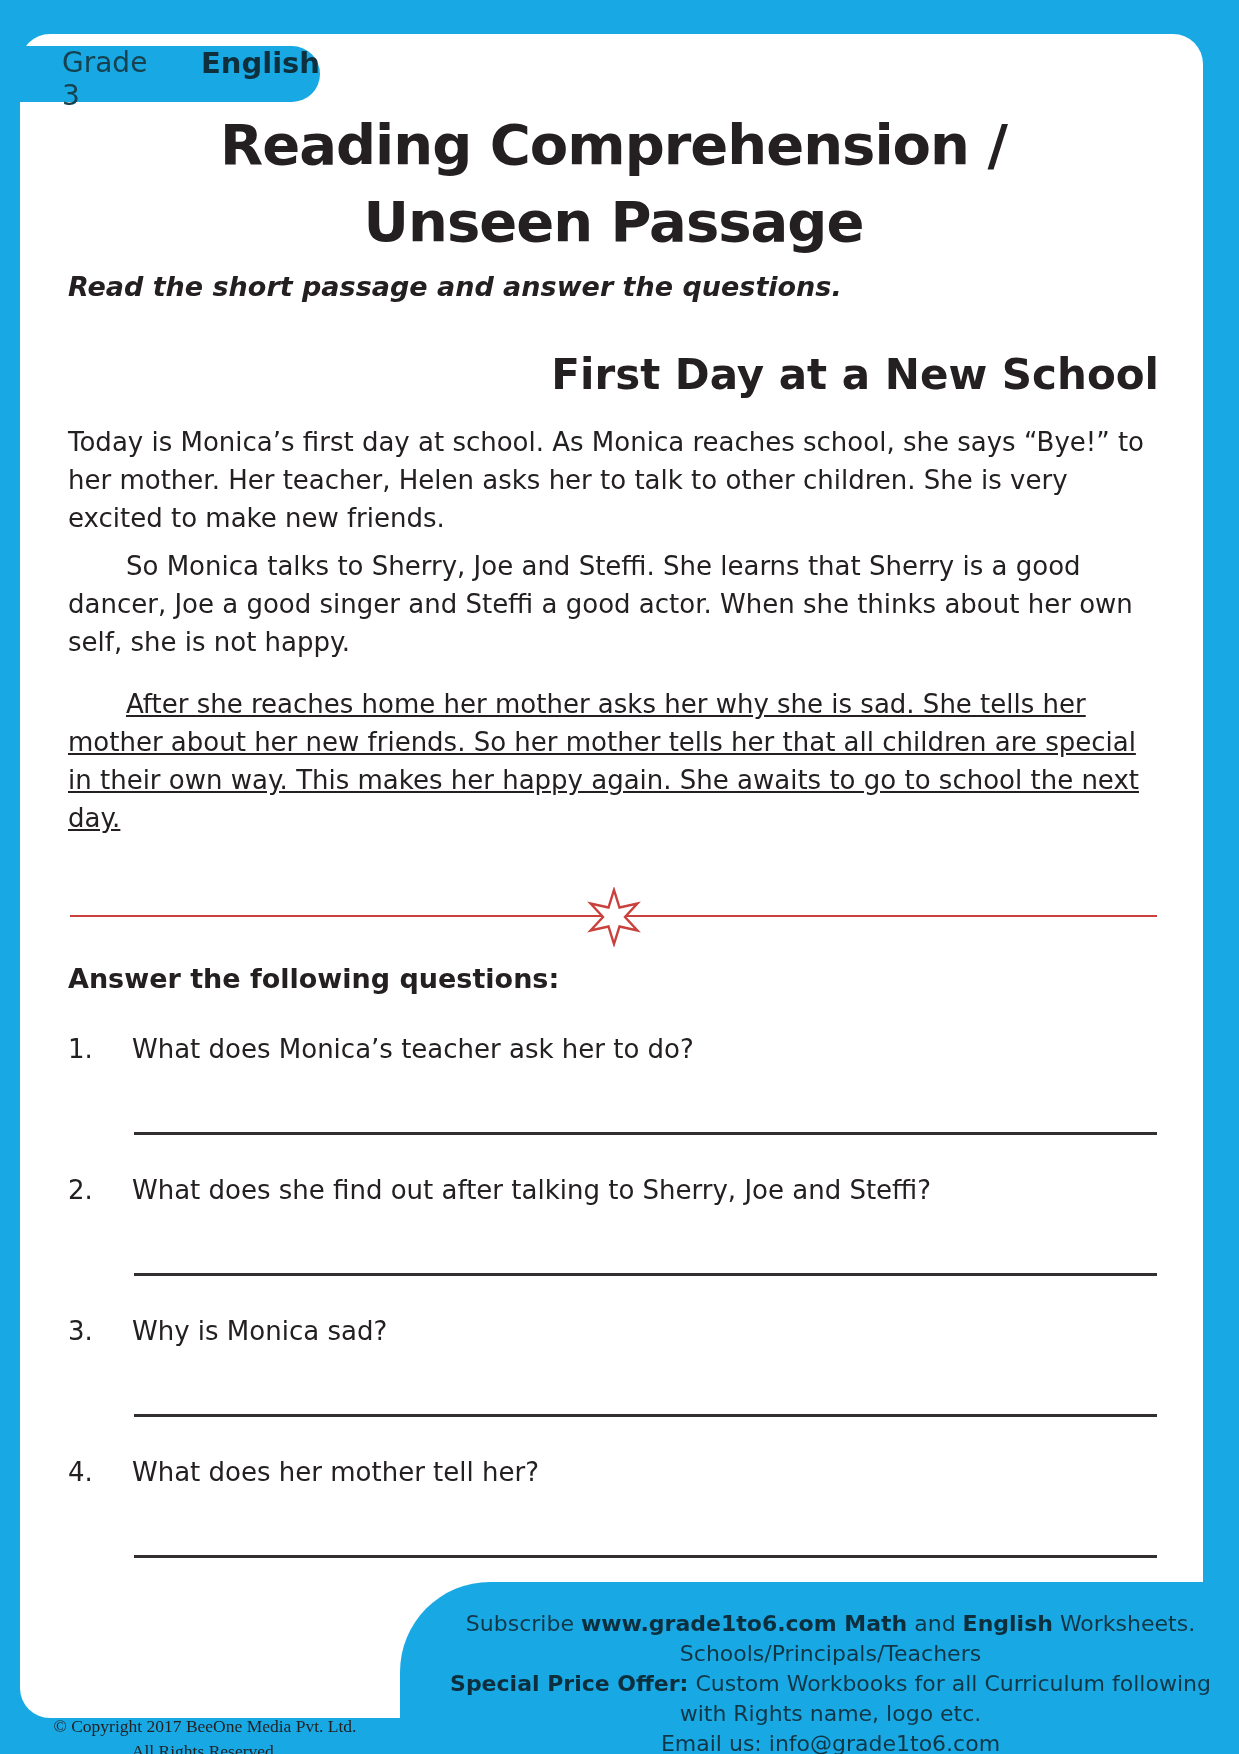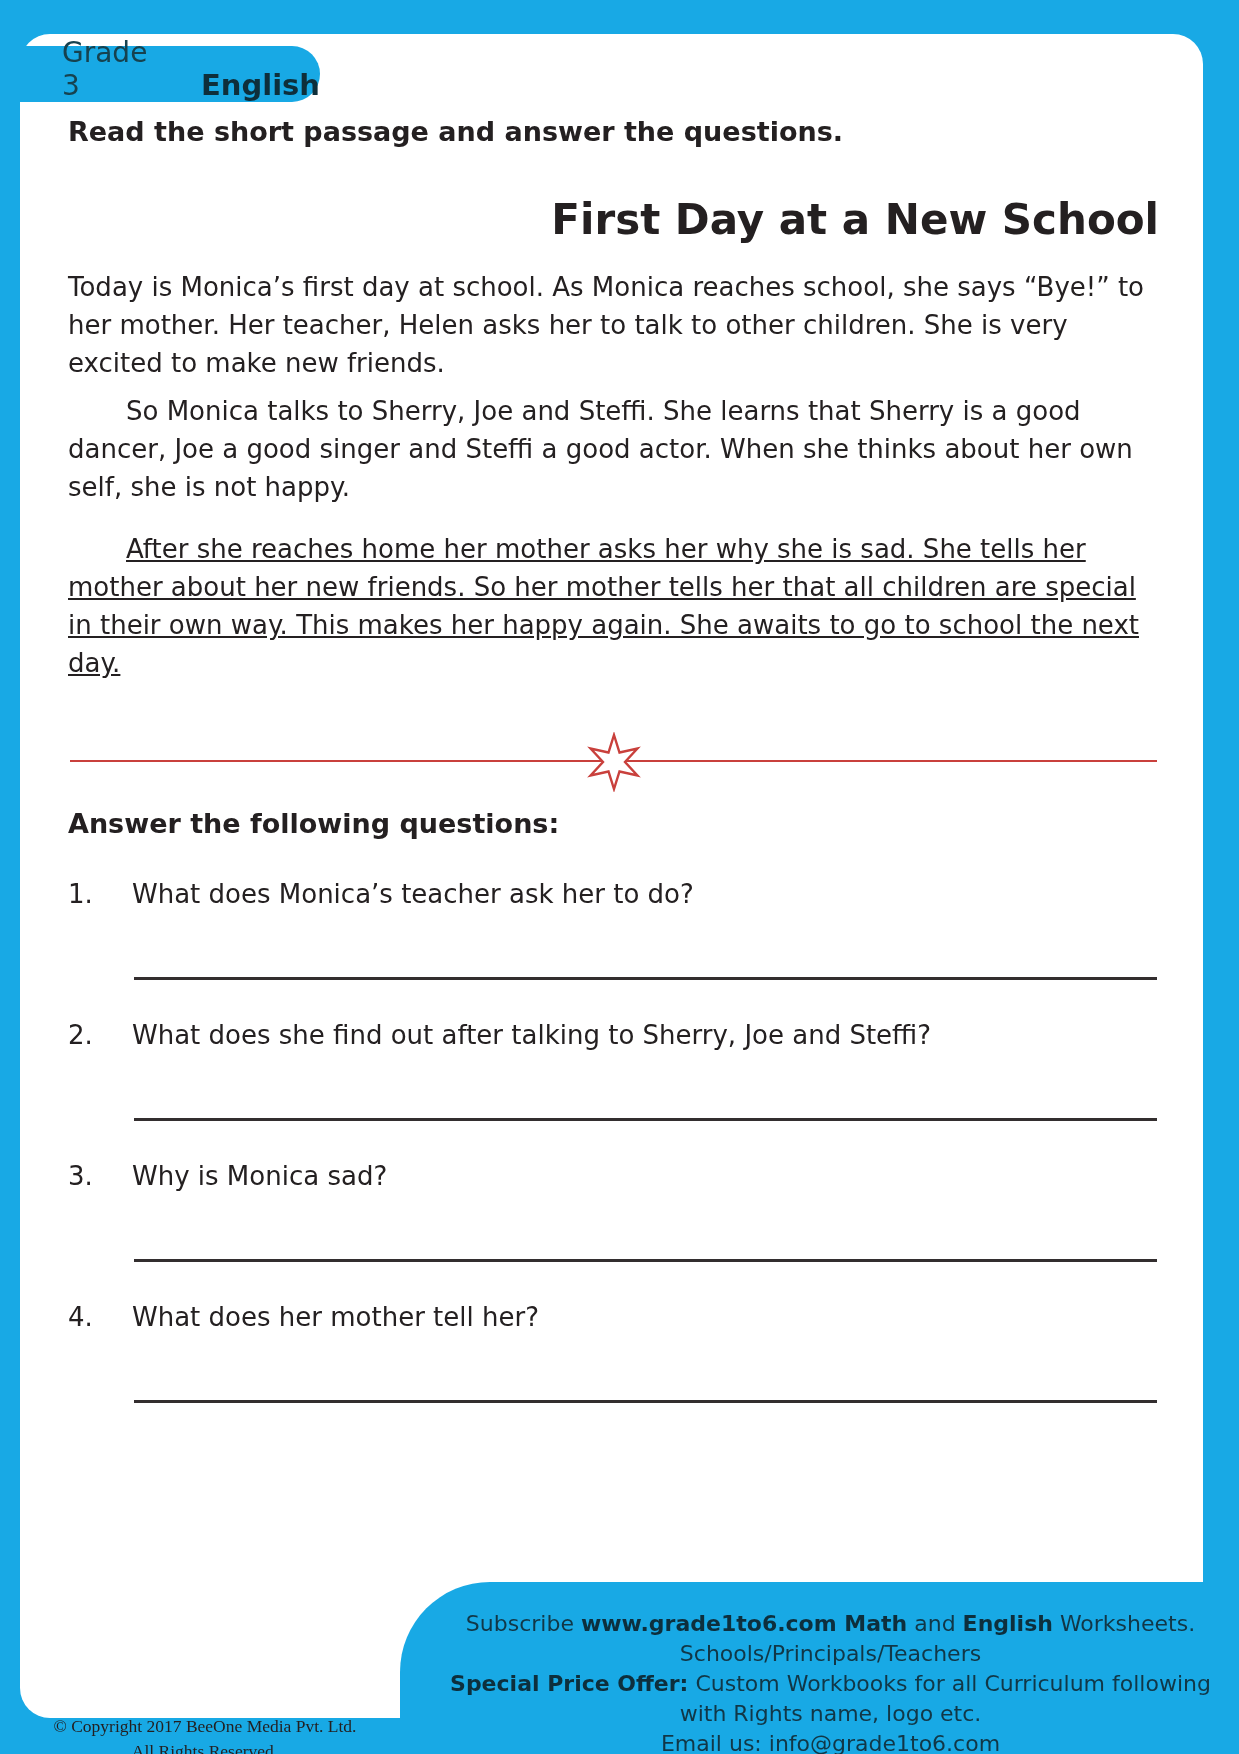--- a/index.html
+++ b/index.html
@@ -16,42 +16,42 @@
     width:1183px; height:1684px;
     background:#ffffff;
     border-radius:30px;
   }
   
   .badge {
     position:absolute; left:0; top:12px;
     width:300px; height:56px;
     background:#18a9e5;
     border-radius:0 28px 28px 0;
-    display:flex; align-items:flex-end;
+    display:flex; align-items:flex-start;
     padding-left:42px; gap:36px;
     box-sizing:border-box;
   }
   .badge .grade { font-size:28px; color:#16424f; font-weight:normal; }
   .badge .subject { font-size:29px; color:#0e2f3b; font-weight:bold; }
 
   .content {
     position:absolute; left:0; top:0; right:0;
     padding:72px 44px 0 48px;
     box-sizing:border-box;
   }
   .title {
     text-align:center;
     font-size:56px; font-weight:bold;
     line-height:1.38; letter-spacing:-1px;
     color:#242021;
     margin:0;
   }
   .instruction {
     margin-top:10px;
-    font-size:27px; font-weight:bold; 
+    font-size:27px; font-weight:bold; font-style:italic;
     color:#242021;
   }
   .passage-title {
     margin-top:48px;
     text-align:right;
     font-size:42px; font-weight:bold;
     color:#242021;
   }
   .para {
     margin-top:24px;
@@ -113,20 +113,24 @@
 
 <div class="page">
 
   <div class="badge">
     <span class="grade">Grade 3</span>
     <span class="subject">English</span>
   </div>
 
   <div class="content">
 
+    <h1 class="title">
+      <span>Reading Comprehension /</span><br>
+      <span>Unseen Passage</span>
+    </h1>
 
     <div class="instruction">Read the short passage and answer the questions.</div>
 
     <div class="passage-title">First Day at a New School</div>
 
     <div class="para">Today is Monica’s first day at school. As Monica reaches school, she says “Bye!” to her mother. Her teacher, Helen asks her to talk to other children. She is very excited to make new friends.</div>
     <div class="para indent">So Monica talks to Sherry, Joe and Steffi. She learns that Sherry is a good dancer, Joe a good singer and Steffi a good actor. When she thinks about her own self, she is not happy.</div>
     <div class="para indent p3">After she reaches home her mother asks her why she is sad. She tells her mother about her new friends. So her mother tells her that all children are special in their own way. This makes her happy again. She awaits to go to school the next day.</div>
 
     <div class="divider">

